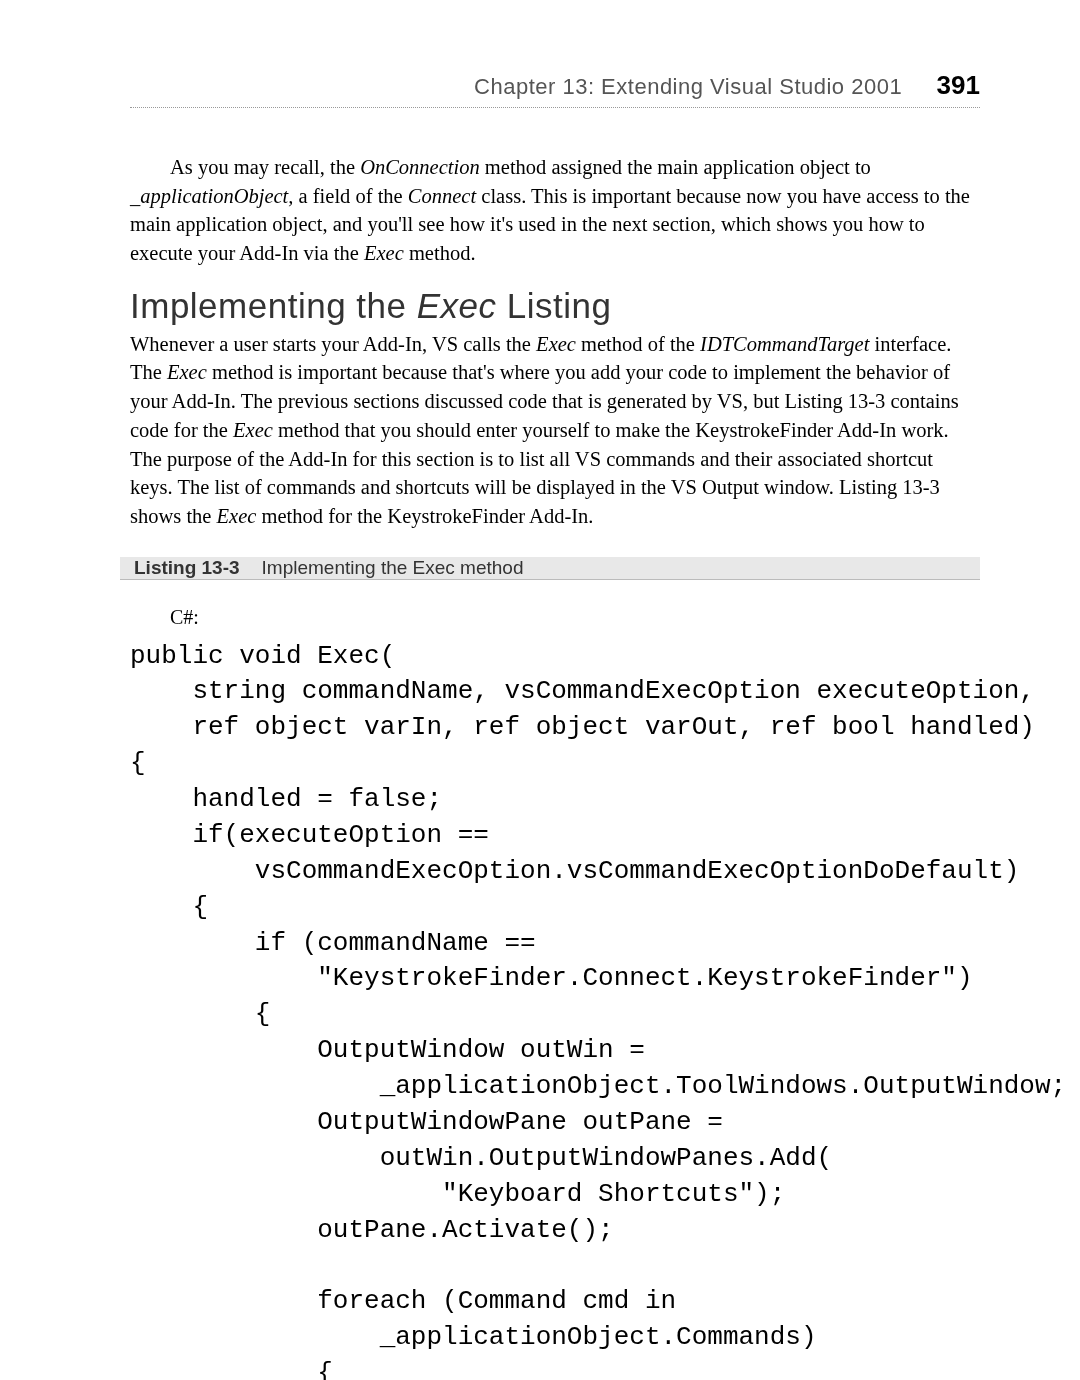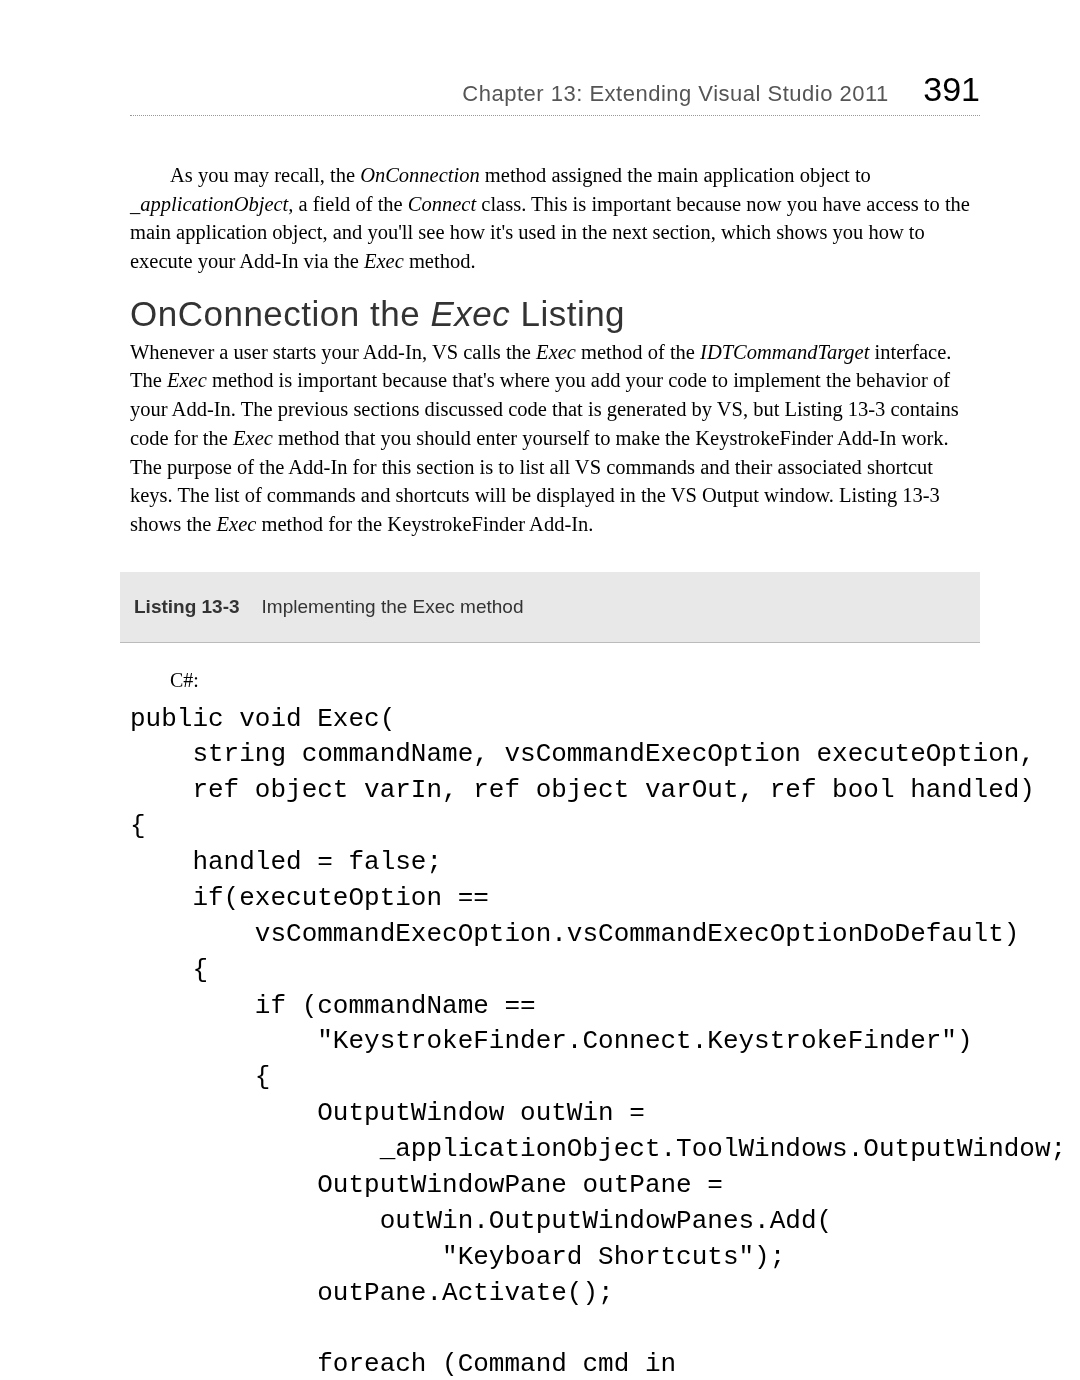--- a/index.html
+++ b/index.html
@@ -21,22 +21,22 @@
       text-align: right;
       font-family: 'Century Gothic', 'Futura', Arial, sans-serif;
     }
     .header-text {
       font-size: 22px;
       color: #555;
       font-weight: 300;
       letter-spacing: 0.5px;
     }
     .page-num {
-      font-size: 34px;
-      font-weight: normal;
+      font-size: 26px;
+      font-weight: bold;
       color: #000;
       margin-left: 30px;
     }
     .para {
       font-size: 20.5px;
       line-height: 1.4;
       margin-bottom: 18px;
       text-align: left;
     }
     .para .indent {
@@ -52,22 +52,22 @@
       margin-top: 14px;
       margin-bottom: 4px;
       letter-spacing: 0.5px;
     }
     .h2 .italic {
       font-style: italic;
     }
     .listing-bar {
       background: #e8e8e8;
       border-bottom: 1px solid #bbb;
-      padding: 24px 14px;
-      margin-top: 33px;
+      padding: 0 14px;
+      margin-top: 26px;
       margin-bottom: 26px;
       font-family: 'Century Gothic', 'Futura', Arial, sans-serif;
       font-size: 19px;
       color: #333;
       margin-left: -10px;
     }
     .listing-label {
       font-weight: bold;
       margin-right: 22px;
     }
@@ -84,30 +84,30 @@
       white-space: pre;
       color: #000;
     }
   </style>
 </head>
 <body>
 
 <div class="page">
 
   <div class="header">
-    <span class="header-text">Chapter 13:   Extending Visual Studio 2011</span>
+    <span class="header-text">Chapter 13:   Extending Visual Studio 2001</span>
     <span class="page-num">391</span>
   </div>
 
   <p class="para">
     <span class="indent"></span><span>As you may recall, the </span><span class="italic">OnConnection</span><span> method assigned the main application object to </span><span class="italic">_applicationObject,</span><span> a field of the </span><span class="italic">Connect</span><span> class. This is important because now you have access to the main application object, and you'll see how it's used in the next section, which shows you how to execute your Add-In via the </span><span class="italic">Exec</span><span> method.</span>
   </p>
 
   <h2 class="h2">
-    <span>OnConnection the </span><span class="italic">Exec</span><span> Listing</span>
+    <span>Implementing the </span><span class="italic">Exec</span><span> Listing</span>
   </h2>
 
   <p class="para">
     <span>Whenever a user starts your Add-In, VS calls the </span><span class="italic">Exec</span><span> method of the </span><span class="italic">IDTCommandTarget</span><span> interface. The </span><span class="italic">Exec</span><span> method is important because that's where you add your code to implement the behavior of your Add-In. The previous sections discussed code that is generated by VS, but Listing 13-3 contains code for the </span><span class="italic">Exec</span><span> method that you should enter yourself to make the KeystrokeFinder Add-In work. The purpose of the Add-In for this section is to list all VS commands and their associated shortcut keys. The list of commands and shortcuts will be displayed in the VS Output window. Listing 13-3 shows the </span><span class="italic">Exec</span><span> method for the KeystrokeFinder Add-In.</span>
   </p>
 
   <div class="listing-bar">
     <span class="listing-label">Listing 13-3</span><span>Implementing the Exec method</span>
   </div>
 

